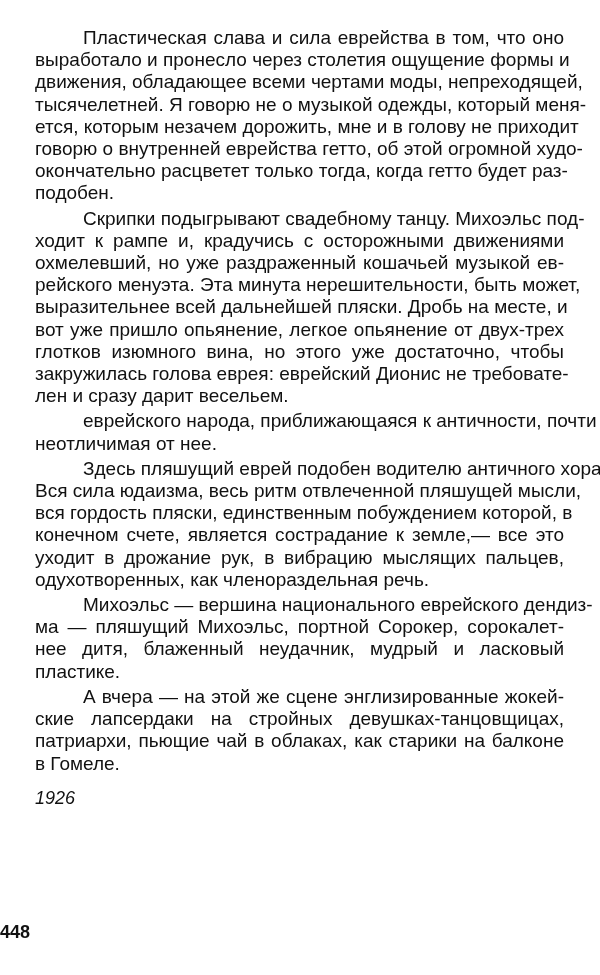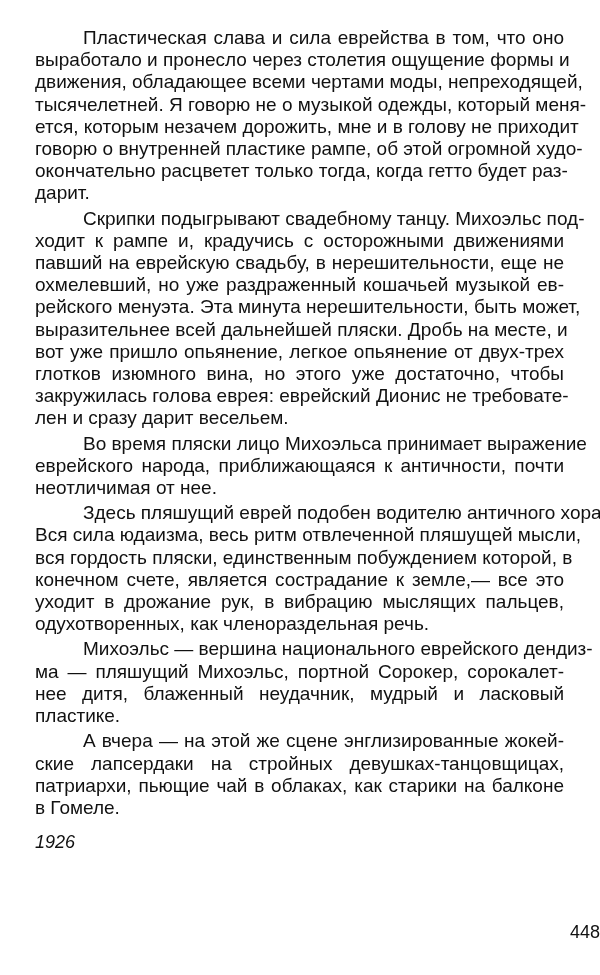--- a/index.html
+++ b/index.html
@@ -43,23 +43,23 @@
       margin-top: 12px;
       font-style: italic;
       font-size: 18px;
       text-indent: 0;
     }
     .page-number {
       position: absolute;
       left: 0;
       width: 600px;
       top: 922px;
-      text-align: right;
+      text-align: left;
       font-family: "Liberation Sans", sans-serif;
-      font-weight: normal;
+      font-weight: bold;
       font-size: 18px;
     }
     .para .line:first-child {
       text-indent: 24px;
     }
     .para .line {
       text-indent: 0;
     }
     .para .line:first-child {
       padding-left: 24px;
@@ -69,40 +69,38 @@
 <body>
 
 <div class="page-body">
 
   <p class="para">
     <span class="line">Пластическая слава и сила еврейства в том, что оно</span>
     <span class="line">выработало и пронесло через столетия ощущение формы и</span>
     <span class="line">движения, обладающее всеми чертами моды, непреходящей,</span>
     <span class="line">тысячелетней. Я говорю не о музыкой одежды, который меня-</span>
     <span class="line">ется, которым незачем дорожить, мне и в голову не приходит</span>
-    <span class="line">говорю о внутренней пластике рампе, об этой огромной худо-</span>
+    <span class="line">говорю о внутренней еврейства гетто, об этой огромной худо-</span>
     <span class="line">окончательно расцветет только тогда, когда гетто будет раз-</span>
-    <span class="line last">дарит.</span>
+    <span class="line last">подобен.</span>
   </p>
 
   <p class="para">
     <span class="line">Скрипки подыгрывают свадебному танцу. Михоэльс под-</span>
     <span class="line">ходит к рампе и, крадучись с осторожными движениями</span>
-    <span class="line">павший на еврейскую свадьбу, в нерешительности, еще не</span>
     <span class="line">охмелевший, но уже раздраженный кошачьей музыкой ев-</span>
     <span class="line">рейского менуэта. Эта минута нерешительности, быть может,</span>
     <span class="line">выразительнее всей дальнейшей пляски. Дробь на месте, и</span>
     <span class="line">вот уже пришло опьянение, легкое опьянение от двух-трех</span>
     <span class="line">глотков изюмного вина, но этого уже достаточно, чтобы</span>
     <span class="line">закружилась голова еврея: еврейский Дионис не требовате-</span>
     <span class="line last">лен и сразу дарит весельем.</span>
   </p>
 
   <p class="para">
-    <span class="line">Во время пляски лицо Михоэльса принимает выражение</span>
     <span class="line">еврейского народа, приближающаяся к античности, почти</span>
     <span class="line last">неотличимая от нее.</span>
   </p>
 
   <p class="para">
     <span class="line">Здесь пляшущий еврей подобен водителю античного хора.</span>
     <span class="line">Вся сила юдаизма, весь ритм отвлеченной пляшущей мысли,</span>
     <span class="line">вся гордость пляски, единственным побуждением которой, в</span>
     <span class="line">конечном счете, является сострадание к земле,— все это</span>
     <span class="line">уходит в дрожание рук, в вибрацию мыслящих пальцев,</span>

